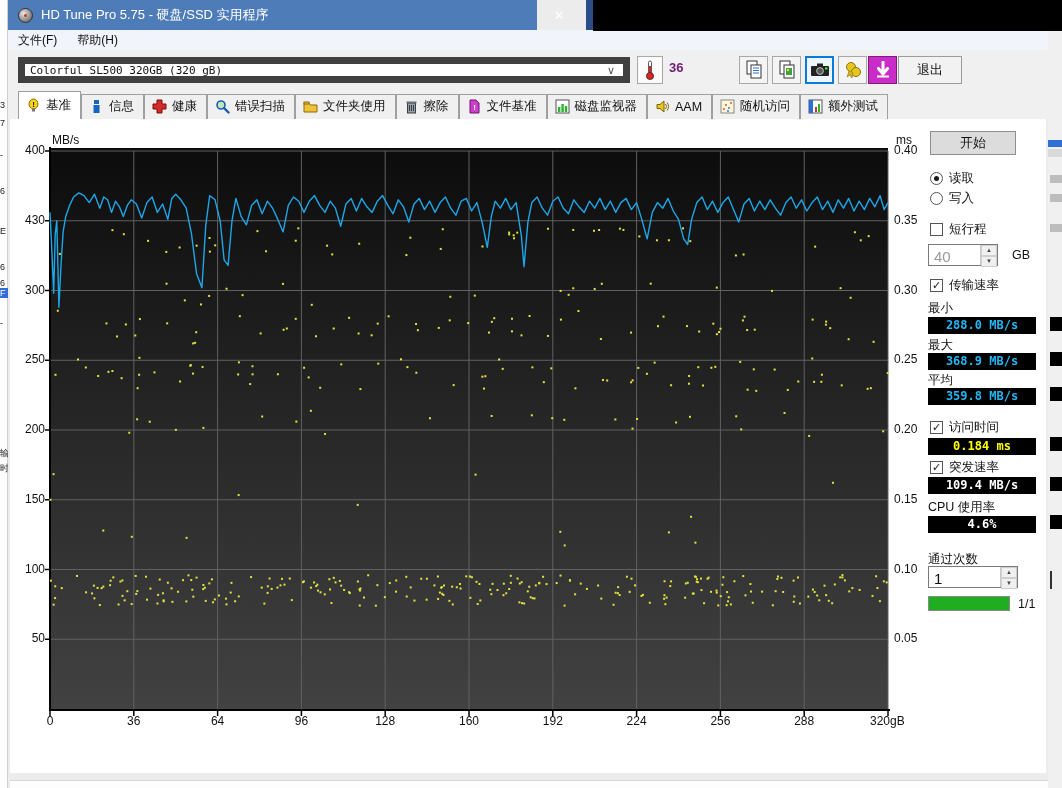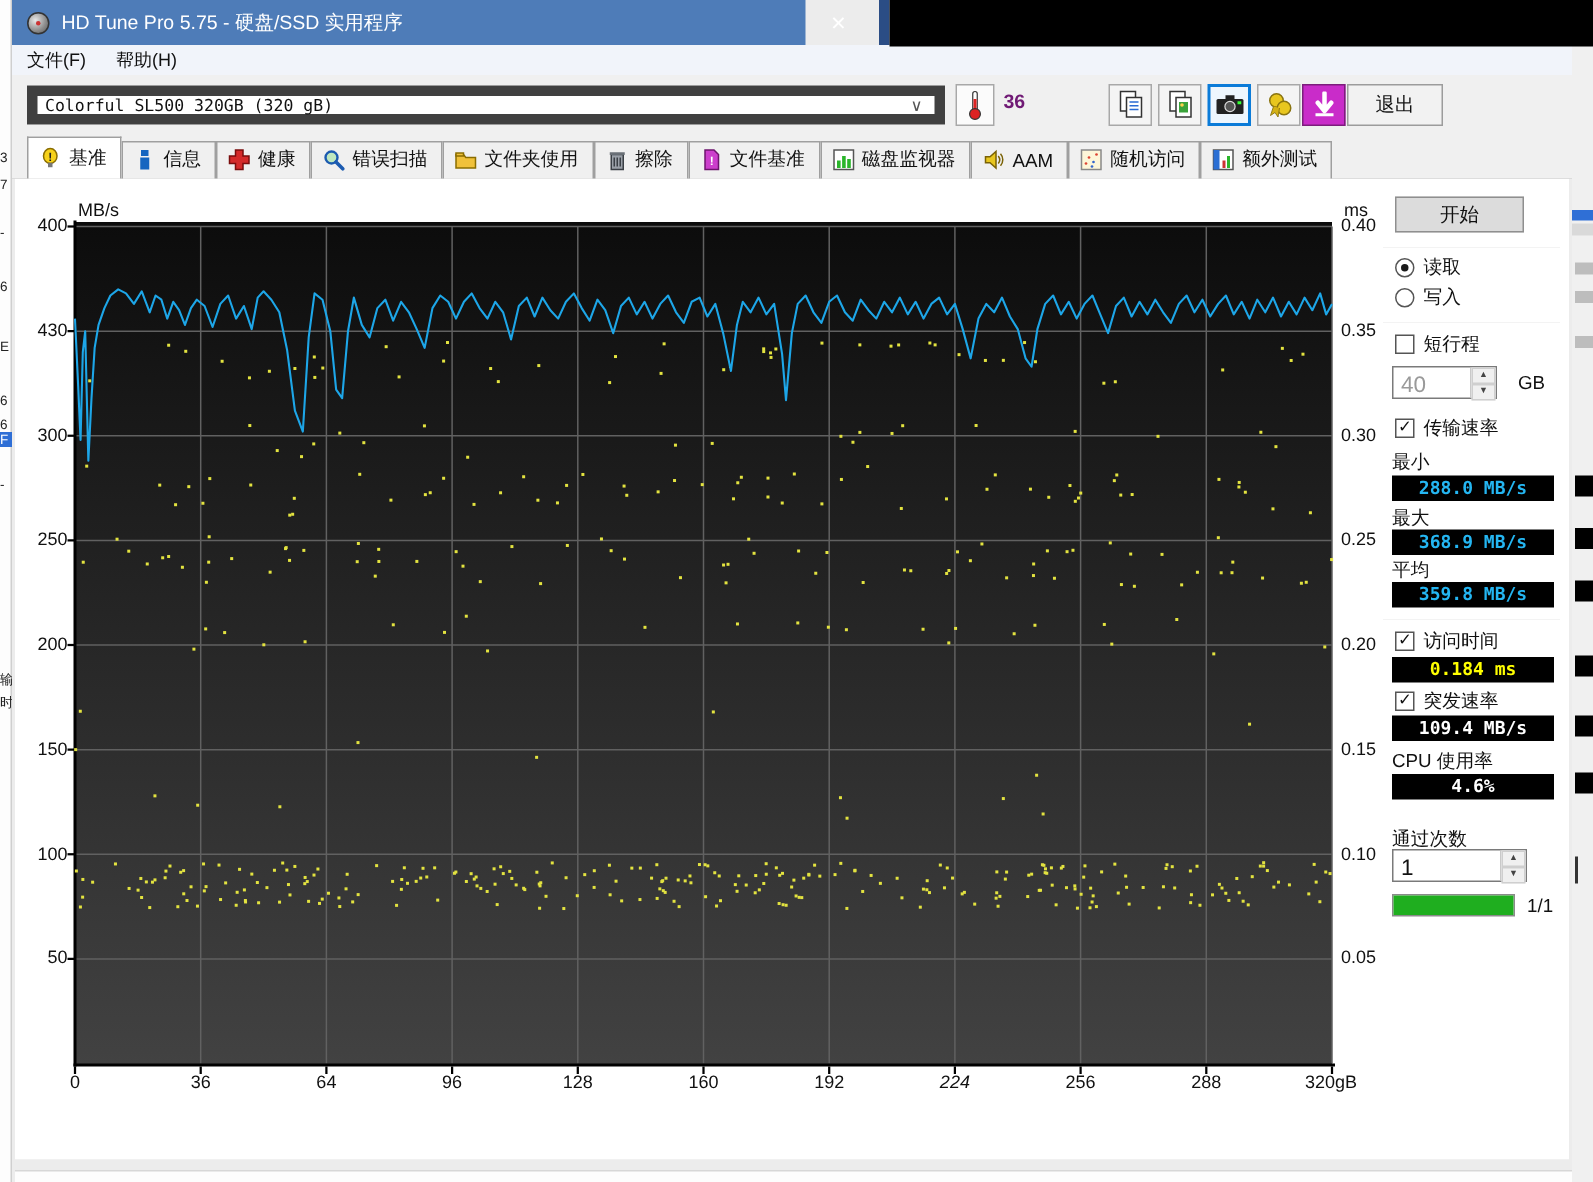--- a/index.html
+++ b/index.html
@@ -822,21 +822,21 @@
       <div class="ytick-r" style="left: 894px; top: 631.25px;">0.05</div>
     </div>
   <div id="xticks">
       <div class="xtick" style="left: 50px; top: 714px;">0</div>
       <div class="xtick" style="left: 133.8px; top: 714px;">36</div>
       <div class="xtick" style="left: 217.6px; top: 714px;">64</div>
       <div class="xtick" style="left: 301.4px; top: 714px;">96</div>
       <div class="xtick" style="left: 385.2px; top: 714px;">128</div>
       <div class="xtick" style="left: 469px; top: 714px;">160</div>
       <div class="xtick" style="left: 552.8px; top: 714px;">192</div>
-      <div class="xtick" style="left: 636.6px; top: 714px; font-style: italic;">224</div>
+      <div class="xtick" style="left: 636.6px; top: 714px;">224</div>
       <div class="xtick" style="left: 720.4px; top: 714px;">256</div>
       <div class="xtick" style="left: 804.2px; top: 714px;">288</div>
       <div class="xtick end" style="left: 870px; top: 714px;">320gB</div>
     </div>
 
   <div id="start-button" class="abs rp">开始</div>
   <div class="sep" style="top:164px;"></div>
 
   <div class="ctl-row" style="top:170px;">
     <span class="radio checked"></span>

